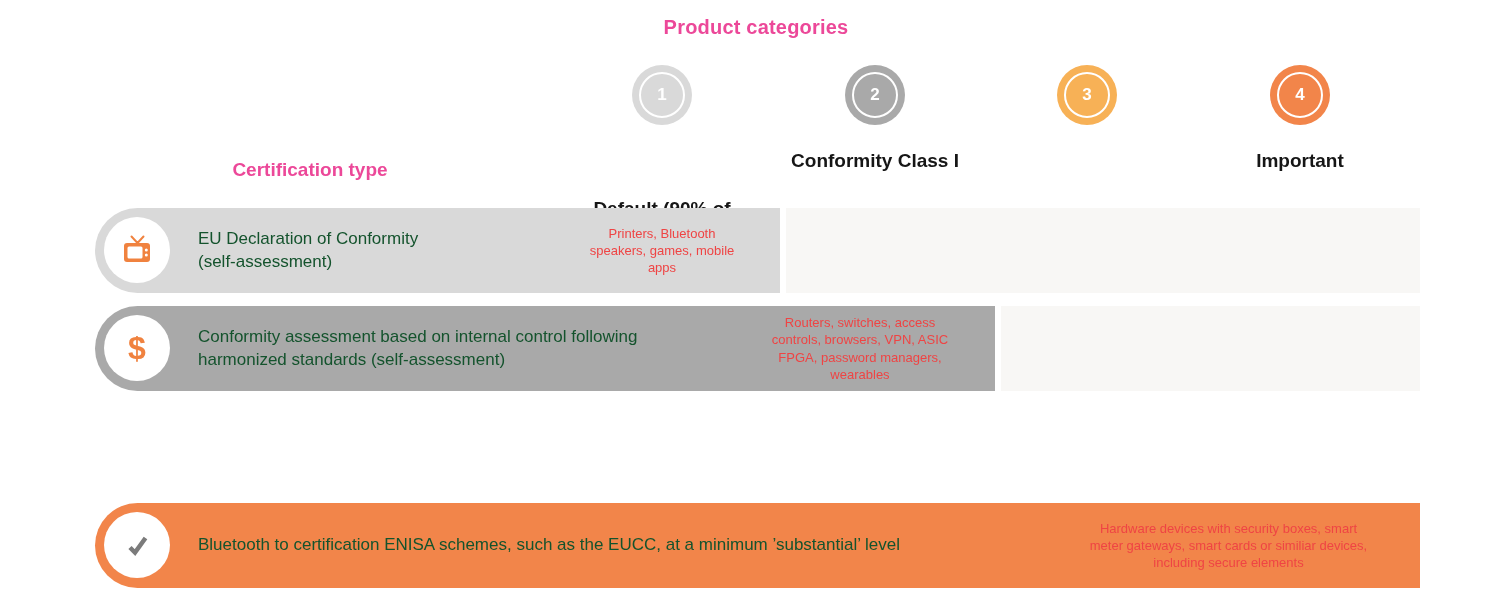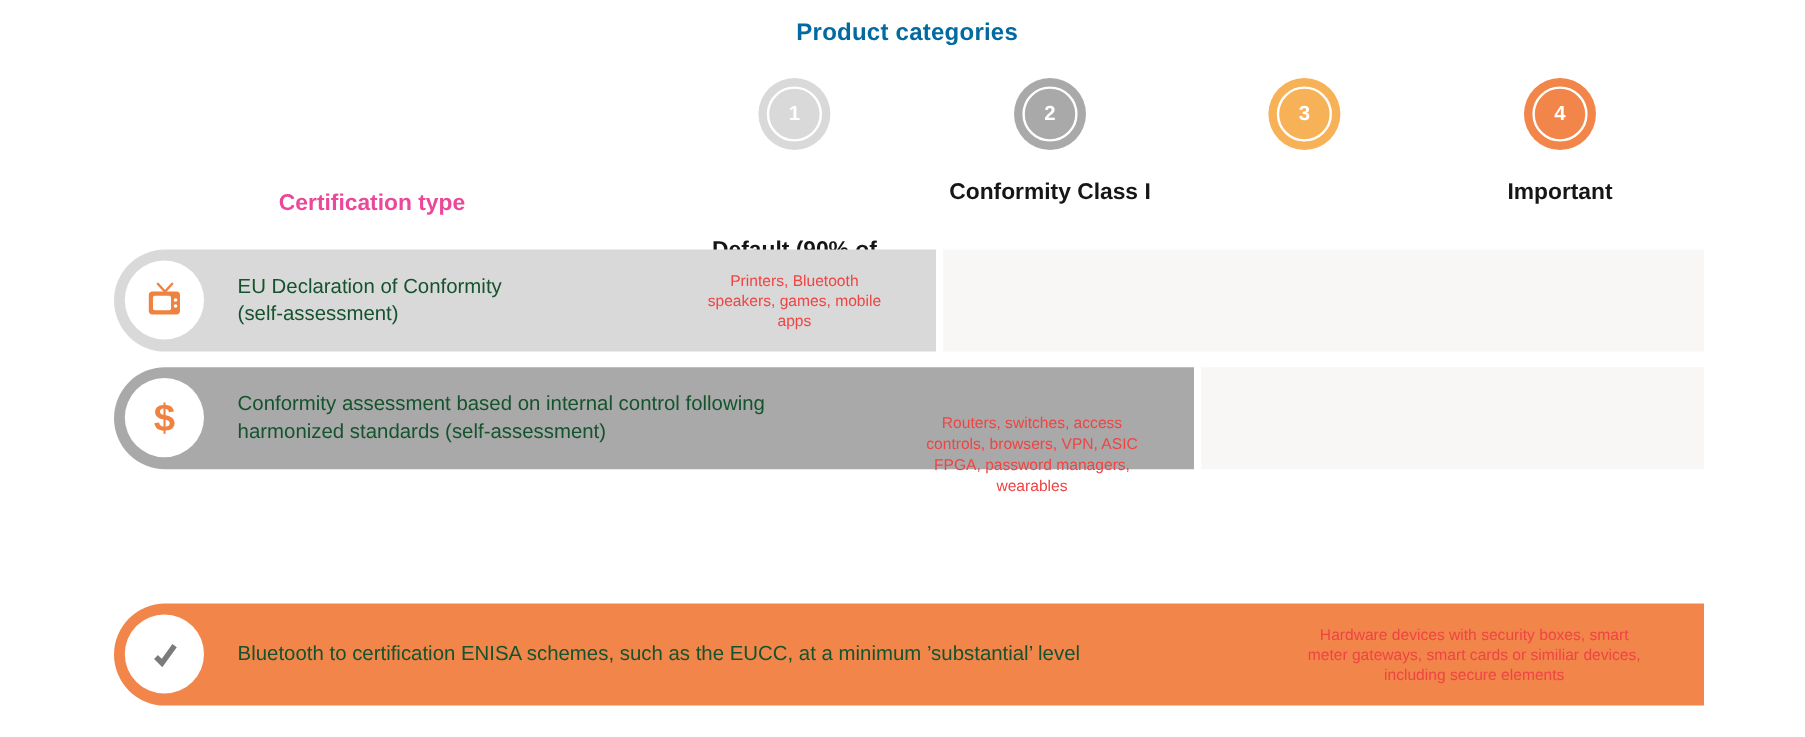--- a/index.html
+++ b/index.html
@@ -1,20 +1,20 @@
 <!DOCTYPE html>
 <html><head>
 <meta charset="utf-8">
 <style>
   * { margin:0; padding:0; box-sizing:border-box; }
   body { background:#ffffff; font-family:"Liberation Sans","DejaVu Sans",sans-serif; }
   .canvas { position:relative; width:1504px; height:614px; background:#ffffff; overflow:hidden; }
 
   .title { position:absolute; left:556px; top:16px; width:400px; text-align:center;
-           font-size:20px; font-weight:bold; color:#0369a1; letter-spacing:.2px; }
+           font-size:20px; font-weight:bold; color:#ec4899; letter-spacing:.2px; }
 
   .circle { position:absolute; top:65px; width:60px; height:60px; border-radius:50%;
             display:flex; align-items:center; justify-content:center; }
   .c0 { left:632px;  background:#d9d9d9; }
   .c1 { left:845px;  background:#a9a9a9; }
   .c2 { left:1057px; background:#f7b156; }
   .c3 { left:1270px; background:#f2854a; }
   .circle-inner { width:46px; height:46px; border:2px solid #ffffff; border-radius:50%;
                   display:flex; align-items:center; justify-content:center;
                   color:#ffffff; font-size:17px; font-weight:bold; }
@@ -49,21 +49,21 @@
 
   .cert-text { position:absolute; left:198px; top:0; height:100%; display:flex;
                align-items:center; font-size:17px; color:#14532d; line-height:1.35;
                white-space:pre-line; }
   .cw0 { width:320px; } .cw1 { width:520px; } .cw2 { width:520px; } .cw3 { width:840px; }
 
   .products { position:absolute; top:0; height:100%; display:flex; align-items:center;
               justify-content:center; text-align:center; font-size:13px; color:#ef4444;
               line-height:1.32; white-space:pre-line; }
   .p0 { left:572px;  width:180px; }
-  .p1 { left:750px;  width:220px;margin-top:30px; }
+  .p1 { left:750px;  width:220px; }
   .p2 { left:872px;  width:310px; }
   .p3 { left:1051px; width:355px; }
 </style>
 </head>
 <body>
 
 <div class="canvas">
 
   <div class="title">Product categories</div>
 

